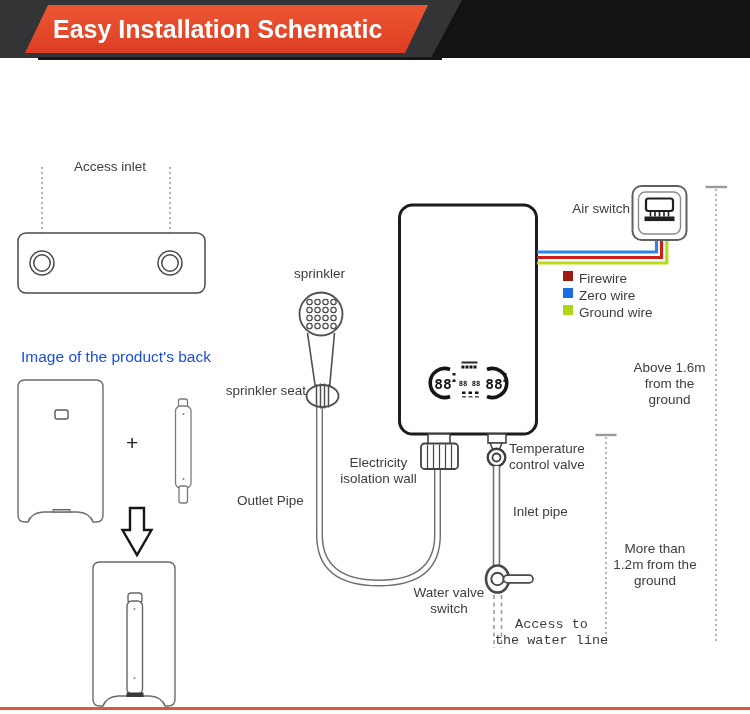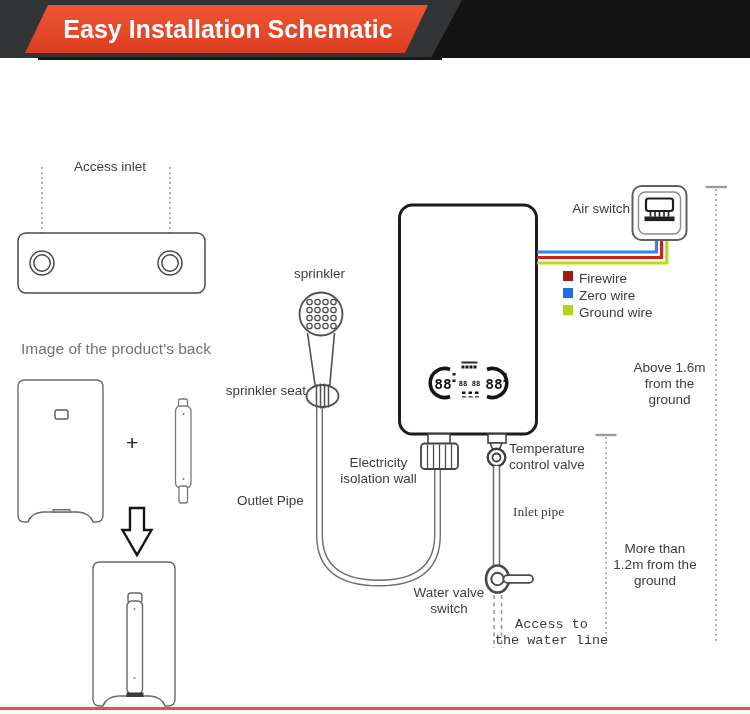--- a/index.html
+++ b/index.html
@@ -7,26 +7,26 @@
          font-family:"Liberation Sans",sans-serif;}
   
   .band{position:absolute;left:0;top:0;width:750px;height:58px;background:#323435;}
   .band-right{position:absolute;left:0;top:0;width:750px;height:58px;background:#131313;
               clip-path:polygon(462px 0,750px 0,750px 58px,431px 58px);}
   .under-strip{position:absolute;left:38px;top:57px;width:404px;height:3px;background:#161616;}
   .banner{position:absolute;left:0;top:5px;width:432px;height:48px;
           background:linear-gradient(180deg,#ec5733 0%,#dd3d22 100%);
           clip-path:polygon(48px 0,428px 0,405px 48px,25px 48px);}
   .banner-title{position:absolute;left:53px;top:5px;width:350px;height:55px;line-height:48px;
-          text-align:center;color:#fff;font-size:25px;font-weight:bold;letter-spacing:0;}
+          color:#fff;font-size:25px;font-weight:bold;letter-spacing:0;}
   
   .lbl{position:absolute;font-size:13.5px;line-height:16px;color:#3d3d3d;white-space:nowrap;}
   .lbl.center{text-align:center;white-space:normal;}
   .lbl.right{text-align:right;}
-  .back-title{position:absolute;left:21px;top:340px;font-size:15.5px;color:#737373;}
+  .back-title{position:absolute;left:21px;top:348px;font-size:15.5px;color:#1d4ed8;}
   .plus{position:absolute;left:126px;top:431px;font-size:21px;color:#222;}
   .legend{position:absolute;left:563px;top:271px;}
   .legend-row{display:flex;height:17px;}
   .legend-row svg{margin-right:6px;flex:0 0 auto;}
   .legend-row span{font-size:13.5px;color:#3d3d3d;}
   .bottom-rule{position:absolute;left:0;top:707px;width:750px;height:3px;background:#e2573a;}
   svg.art{position:absolute;left:0;top:58px;}
   .seg{font-family:"DejaVu Sans Mono",monospace;font-weight:bold;}
 </style>
 </head>
@@ -248,21 +248,21 @@
     <div>isolation wall</div>
   </div>
 
   <div class="lbl" style="left:237px;top:493px;">Outlet Pipe</div>
 
   <div class="lbl" style="left:509px;top:441px;">
     <div>Temperature</div>
     <div>control valve</div>
   </div>
 
-  <div class="lbl" style="left:513px;top:504px;font-family:Liberation Serif, serif;">Inlet pipe</div>
+  <div class="lbl" style="left:513px;top:504px;">Inlet pipe</div>
 
   <div class="lbl center" style="left:604px;top:541px;width:102px;">
     <div>More than</div>
     <div>1.2m from the</div>
     <div>ground</div>
   </div>
 
   <div class="lbl center" style="left:393px;top:585px;width:112px;">
     <div>Water valve</div>
     <div>switch</div>

